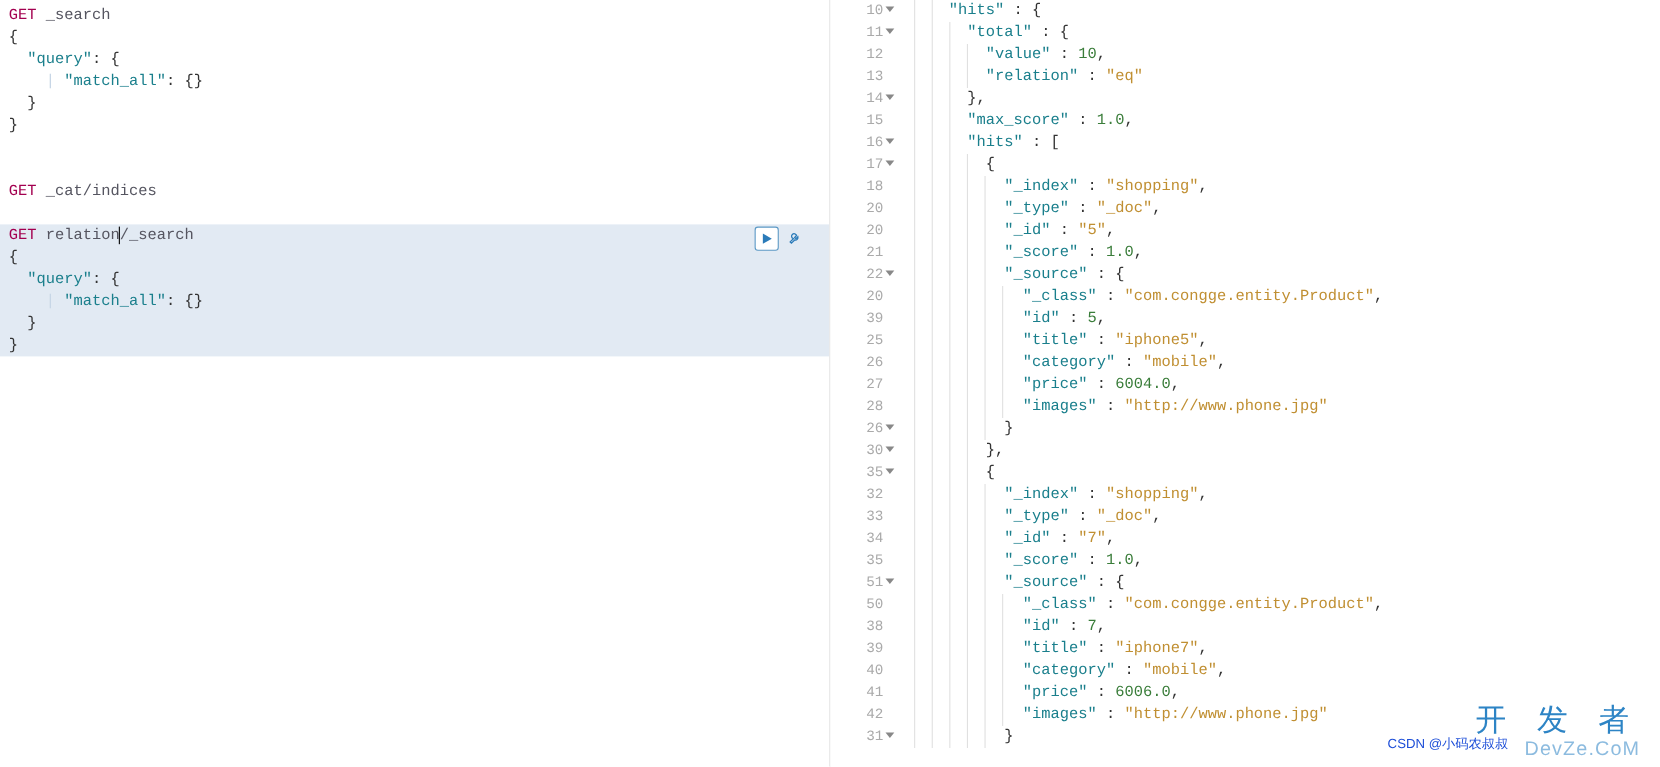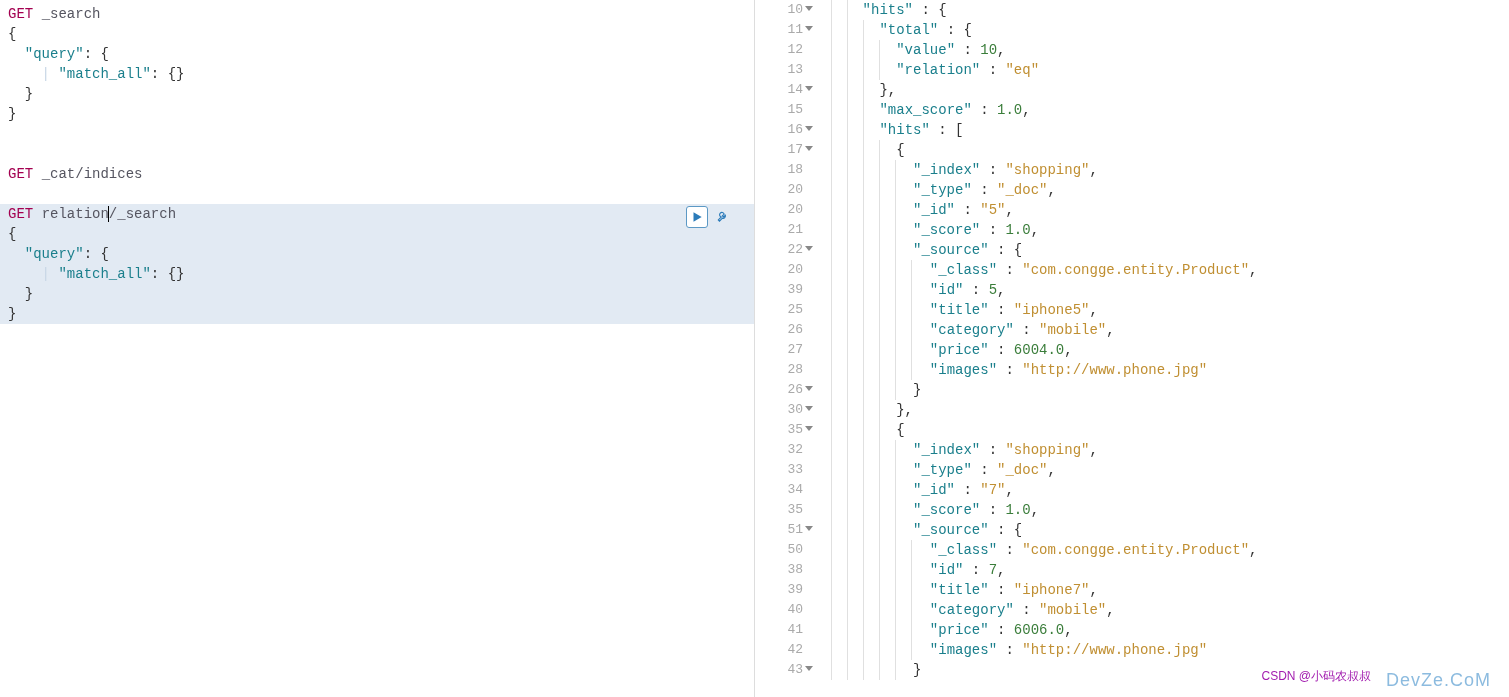--- a/index.html
+++ b/index.html
@@ -41,21 +41,21 @@
   .tk-punc{color:#333;}
   .tk-cursor{border-left:1px solid #000;margin-left:-1px;}
   
   
   .splitter-dots{position:absolute;left:823px;top:374px;color:#888;font-size:10px;letter-spacing:1px;}
   
   
   .watermark{position:absolute;right:18px;bottom:6px;text-align:right;pointer-events:none;}
   .watermark .cn{color:#2d84c5;font-family:"Microsoft YaHei",sans-serif;font-size:28px;letter-spacing:10px;font-weight:400;}
   .watermark .en{color:rgba(45,132,197,.55);font-family:sans-serif;font-size:18px;letter-spacing:1px;margin-top:-4px;}
-  .watermark .csdn{color:#a21caf;font-size:12px;font-family:sans-serif;position:absolute;right:120px;bottom:6px;white-space:nowrap;}
+  .watermark .csdn{color:#1d4ed8;font-size:12px;font-family:sans-serif;position:absolute;right:120px;bottom:6px;white-space:nowrap;}
 </style>
 </head>
 <body>
 
 <div class="app">
 
   <div class="pane left">
     <div class="code-area" id="left-code">
         <div class="block">
           <div class="line"><span class="tk-method">GET</span> <span class="tk-path">_search</span></div>
@@ -125,21 +125,21 @@
           <div class="ln">33</div>
           <div class="ln">34</div>
           <div class="ln">35</div>
           <div class="ln fold">51</div>
           <div class="ln">50</div>
           <div class="ln">38</div>
           <div class="ln">39</div>
           <div class="ln">40</div>
           <div class="ln">41</div>
           <div class="ln">42</div>
-          <div class="ln fold">43</div>
+          <div class="ln fold">31</div>
         </div>
       <div class="code" id="right-code">
           <div class="line"><span class="indent-guide" style="left:16px;"></span><span class="indent-guide" style="left:32px;"></span><span>    </span><span class="tk-key">"hits"</span><span class="tk-punc"> : {</span></div>
           <div class="line"><span class="indent-guide" style="left:16px;"></span><span class="indent-guide" style="left:32px;"></span><span class="indent-guide" style="left:48px;"></span><span>      </span><span class="tk-key">"total"</span><span class="tk-punc"> : {</span></div>
           <div class="line"><span class="indent-guide" style="left:16px;"></span><span class="indent-guide" style="left:32px;"></span><span class="indent-guide" style="left:48px;"></span><span class="indent-guide" style="left:64px;"></span><span>        </span><span class="tk-key">"value"</span><span class="tk-punc"> : </span><span class="tk-num">10</span><span class="tk-punc">,</span></div>
           <div class="line"><span class="indent-guide" style="left:16px;"></span><span class="indent-guide" style="left:32px;"></span><span class="indent-guide" style="left:48px;"></span><span class="indent-guide" style="left:64px;"></span><span>        </span><span class="tk-key">"relation"</span><span class="tk-punc"> : </span><span class="tk-str">"eq"</span></div>
           <div class="line"><span class="indent-guide" style="left:16px;"></span><span class="indent-guide" style="left:32px;"></span><span class="indent-guide" style="left:48px;"></span><span>      </span><span class="tk-punc">},</span></div>
           <div class="line"><span class="indent-guide" style="left:16px;"></span><span class="indent-guide" style="left:32px;"></span><span class="indent-guide" style="left:48px;"></span><span>      </span><span class="tk-key">"max_score"</span><span class="tk-punc"> : </span><span class="tk-num">1.0</span><span class="tk-punc">,</span></div>
           <div class="line"><span class="indent-guide" style="left:16px;"></span><span class="indent-guide" style="left:32px;"></span><span class="indent-guide" style="left:48px;"></span><span>      </span><span class="tk-key">"hits"</span><span class="tk-punc"> : [</span></div>
           <div class="line"><span class="indent-guide" style="left:16px;"></span><span class="indent-guide" style="left:32px;"></span><span class="indent-guide" style="left:48px;"></span><span class="indent-guide" style="left:64px;"></span><span>        </span><span class="tk-punc">{</span></div>
@@ -168,15 +168,16 @@
           <div class="line"><span class="indent-guide" style="left:16px;"></span><span class="indent-guide" style="left:32px;"></span><span class="indent-guide" style="left:48px;"></span><span class="indent-guide" style="left:64px;"></span><span class="indent-guide" style="left:80px;"></span><span class="indent-guide" style="left:96px;"></span><span>            </span><span class="tk-key">"category"</span><span class="tk-punc"> : </span><span class="tk-str">"mobile"</span><span class="tk-punc">,</span></div>
           <div class="line"><span class="indent-guide" style="left:16px;"></span><span class="indent-guide" style="left:32px;"></span><span class="indent-guide" style="left:48px;"></span><span class="indent-guide" style="left:64px;"></span><span class="indent-guide" style="left:80px;"></span><span class="indent-guide" style="left:96px;"></span><span>            </span><span class="tk-key">"price"</span><span class="tk-punc"> : </span><span class="tk-num">6006.0</span><span class="tk-punc">,</span></div>
           <div class="line"><span class="indent-guide" style="left:16px;"></span><span class="indent-guide" style="left:32px;"></span><span class="indent-guide" style="left:48px;"></span><span class="indent-guide" style="left:64px;"></span><span class="indent-guide" style="left:80px;"></span><span class="indent-guide" style="left:96px;"></span><span>            </span><span class="tk-key">"images"</span><span class="tk-punc"> : </span><span class="tk-str">"http://www.phone.jpg"</span></div>
           <div class="line"><span class="indent-guide" style="left:16px;"></span><span class="indent-guide" style="left:32px;"></span><span class="indent-guide" style="left:48px;"></span><span class="indent-guide" style="left:64px;"></span><span class="indent-guide" style="left:80px;"></span><span>          </span><span class="tk-punc">}</span></div>
         </div>
     </div>
   </div>
 
   <div class="watermark">
     <span class="csdn">CSDN @小码农叔叔</span>
+    <div class="cn">开 发 者</div>
     <div class="en">DevZe.CoM</div>
   </div>
 </div>
 
 </body></html>

